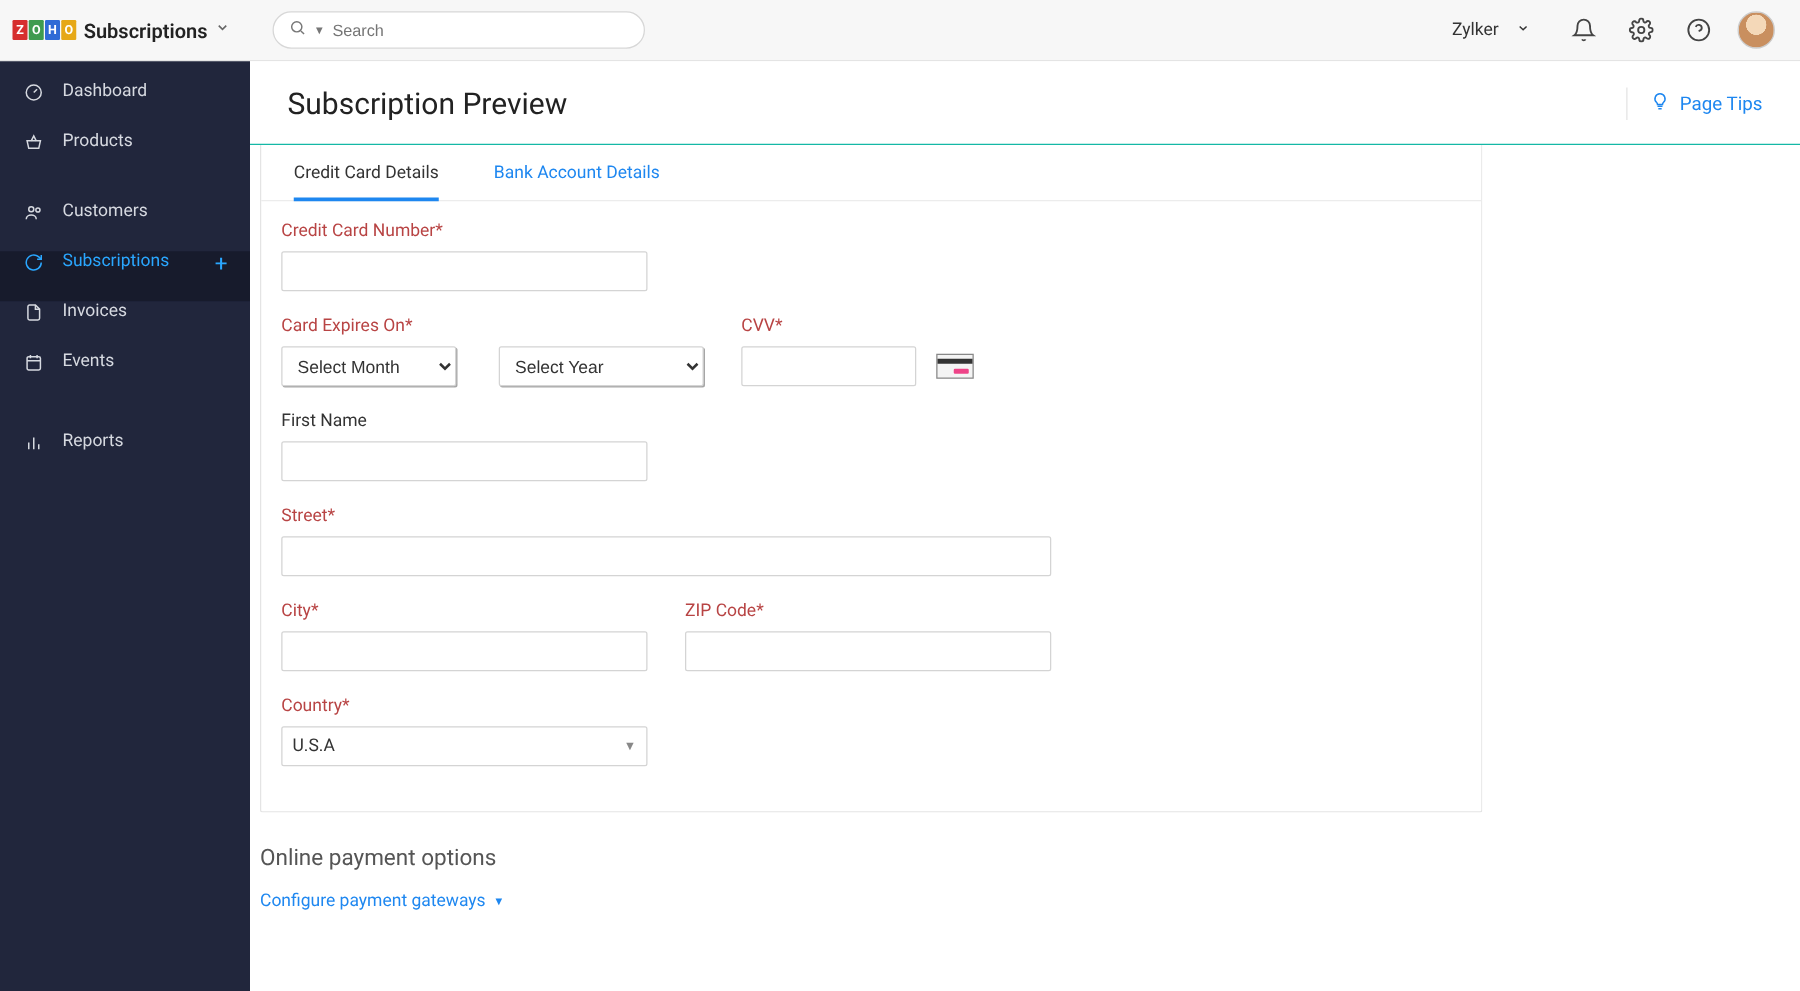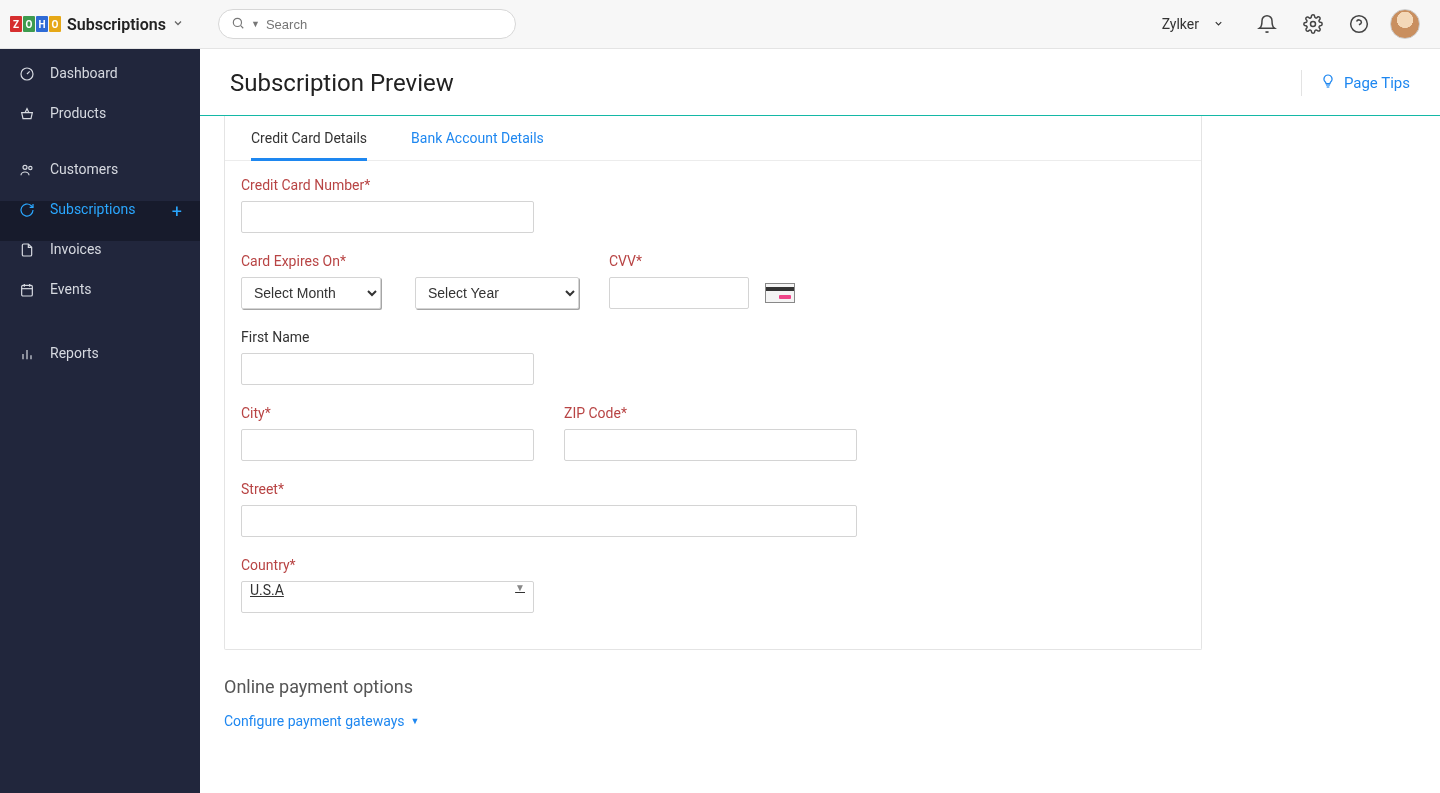--- a/index.html
+++ b/index.html
@@ -114,21 +114,21 @@
   .page-tips {
     display: flex; align-items: center; gap: 8px;
     color: #1e87f0; font-size: 15px;
     padding-left: 18px;
     border-left: 1px solid #e3e3e3;
     height: 26px;
     cursor: pointer;
   }
 
   .content {
-    padding: 0 16px 40px 24px;
+    padding: 0 16px 40px 8px;
   }
   .card {
     margin-top: 0px;
     border: 1px solid #e4e4e4;
     border-top: none;
     border-radius: 0 0 2px 2px;
     background: #fff;
     max-width: 978px;
     padding-bottom: 36px;
   }
@@ -158,23 +158,22 @@
     height: 32px;
     border: 1px solid #d4d4d4;
     border-radius: 2px;
     padding: 0 8px;
     font-size: 14px;
     background: #fff;
     color: #333;
   }
   .select { appearance: auto; box-shadow: 1px 1px 0 rgba(0,0,0,0.35); }
   .select-custom {
-    display: flex; justify-content: space-between;
+    display: flex; align-items: center; justify-content: space-between;
     cursor: pointer;
-    text-decoration: underline;
   }
   .caret-down {
     color: #888;
     font-size: 10px;
   }
   .w-sm { width: 293px; }
   .w-md { width: 293px; }
   .w-lg { width: 616px; }
   .w-cvv { width: 140px; }
   .w-month { width: 140px; }
@@ -389,33 +388,33 @@
 
         <div class="row">
           <div class="field">
             <span class="label">First Name</span>
             <input class="input w-md" type="text" style="">
           </div>
         </div>
 
         <div class="row">
           <div class="field">
+            <span class="label req">Street*</span>
+            <input class="input w-lg" type="text" style="">
+          </div>
+        </div>
+
+        <div class="row">
+          <div class="field">
             <span class="label req">City*</span>
             <input class="input w-md" type="text" style="">
           </div>
           <div class="field">
             <span class="label req">ZIP Code*</span>
             <input class="input w-md" type="text" style="">
-          </div>
-        </div>
-
-        <div class="row">
-          <div class="field">
-            <span class="label req">Street*</span>
-            <input class="input w-lg" type="text" style="">
           </div>
         </div>
 
         <div class="row" style="margin-bottom:0;">
           <div class="field">
             <span class="label req">Country*</span>
             <div class="select-custom w-md">
               <span>U.S.A</span>
               <span class="caret-down">▼</span>
             </div>

